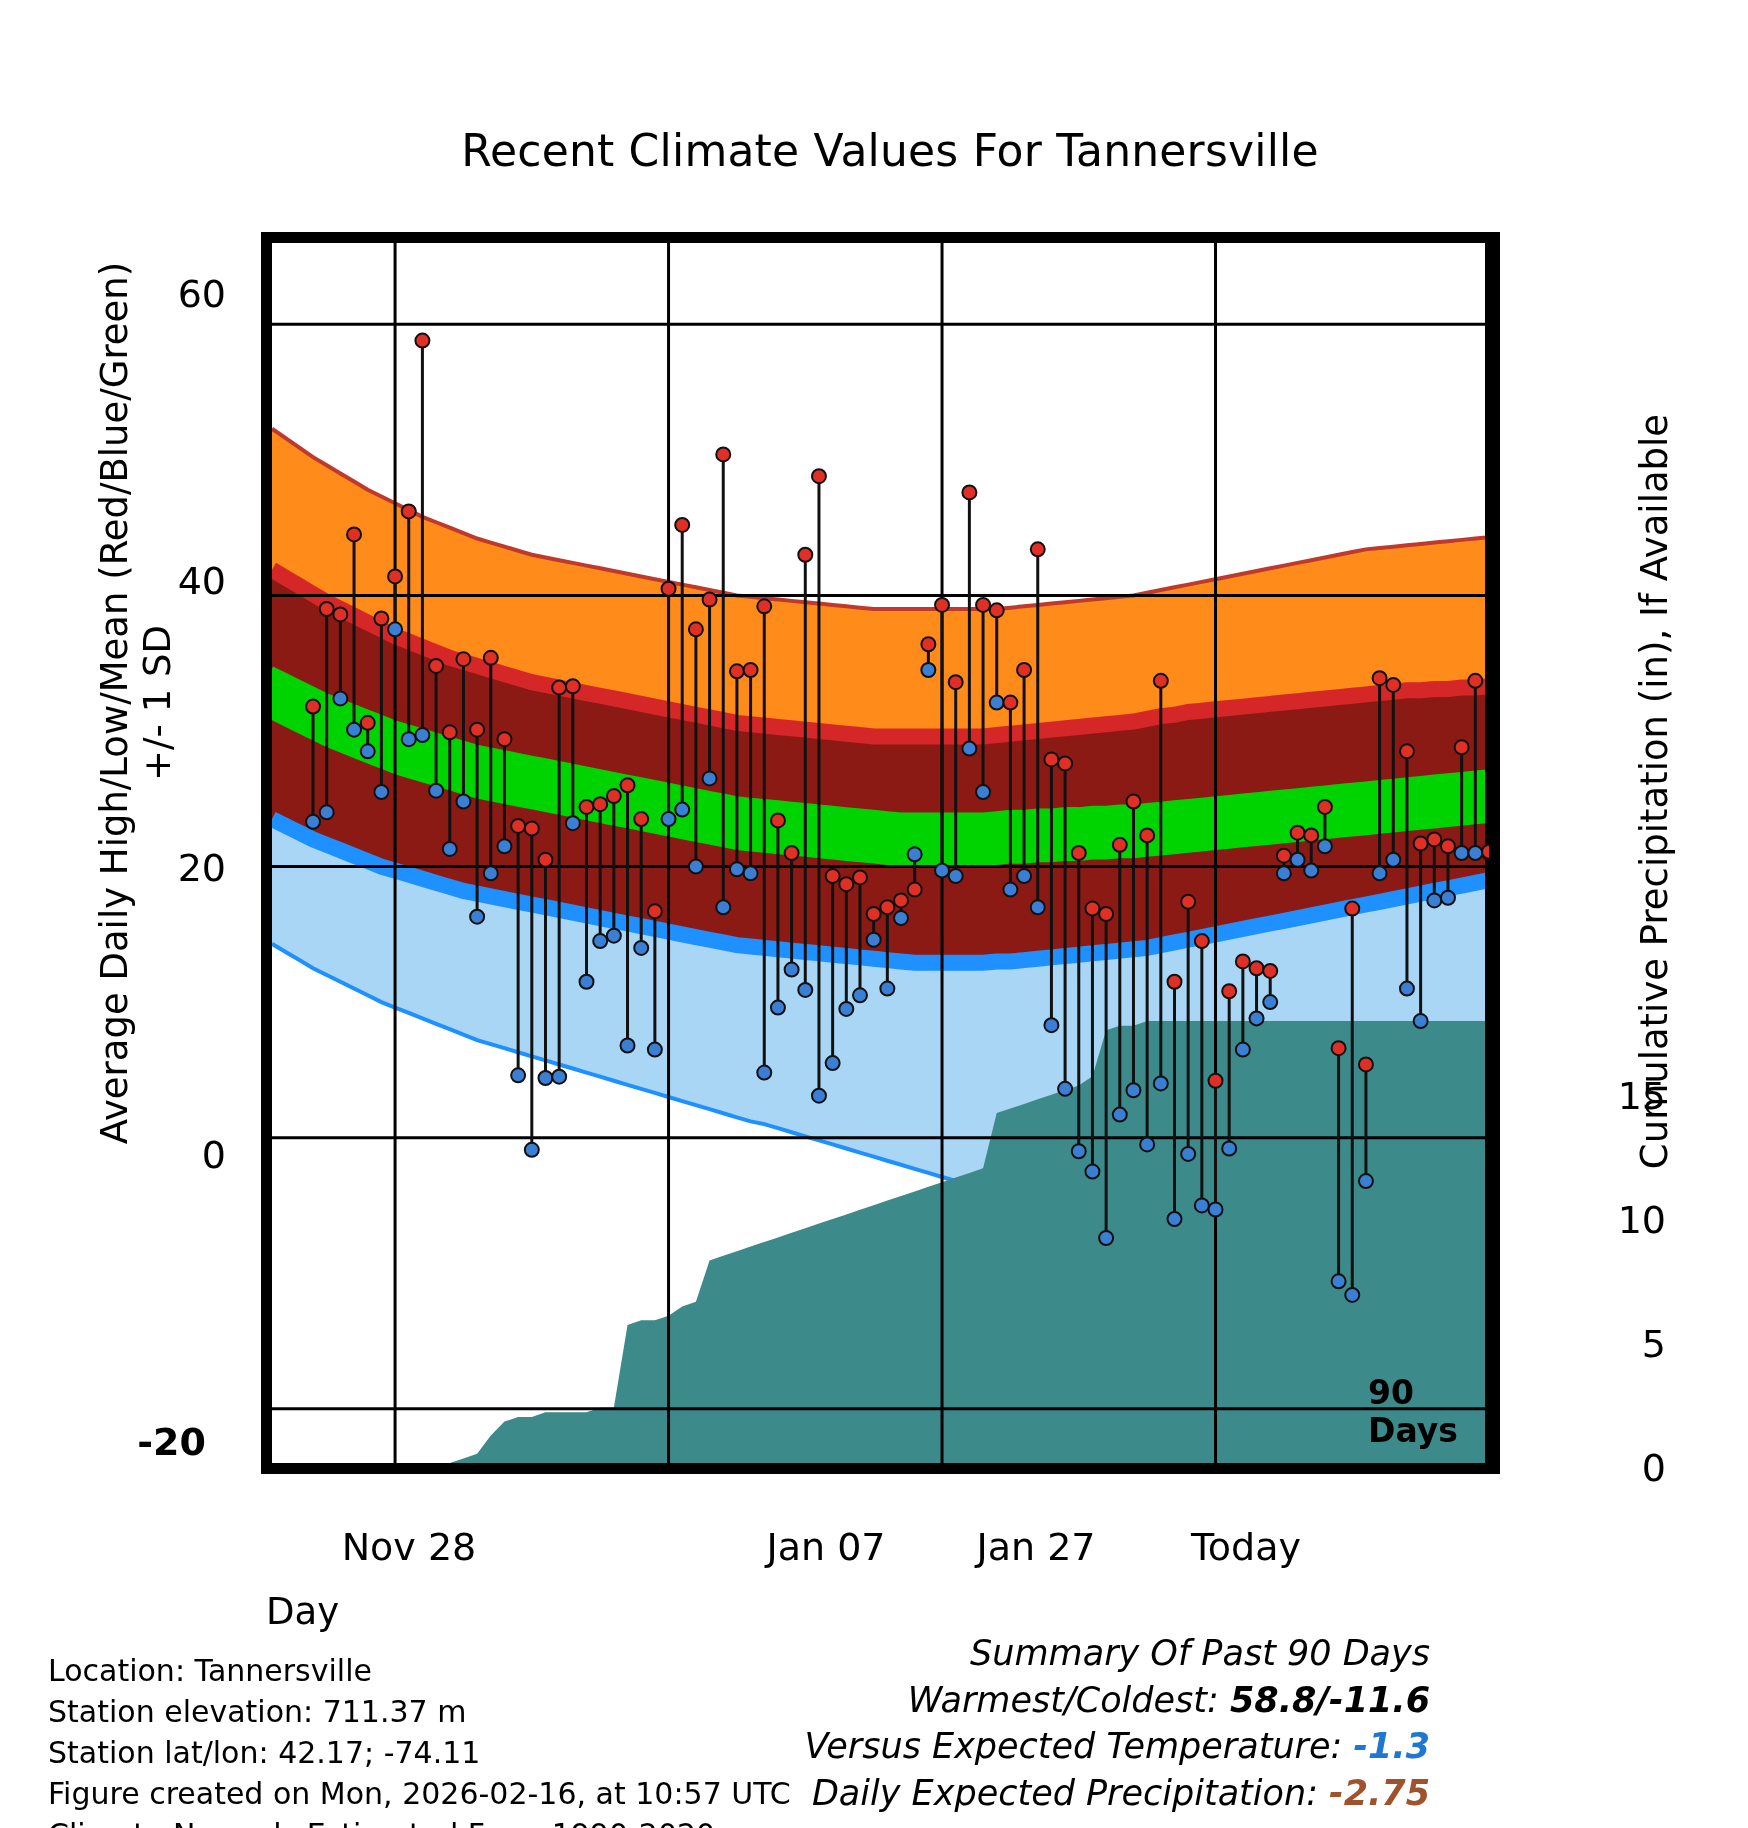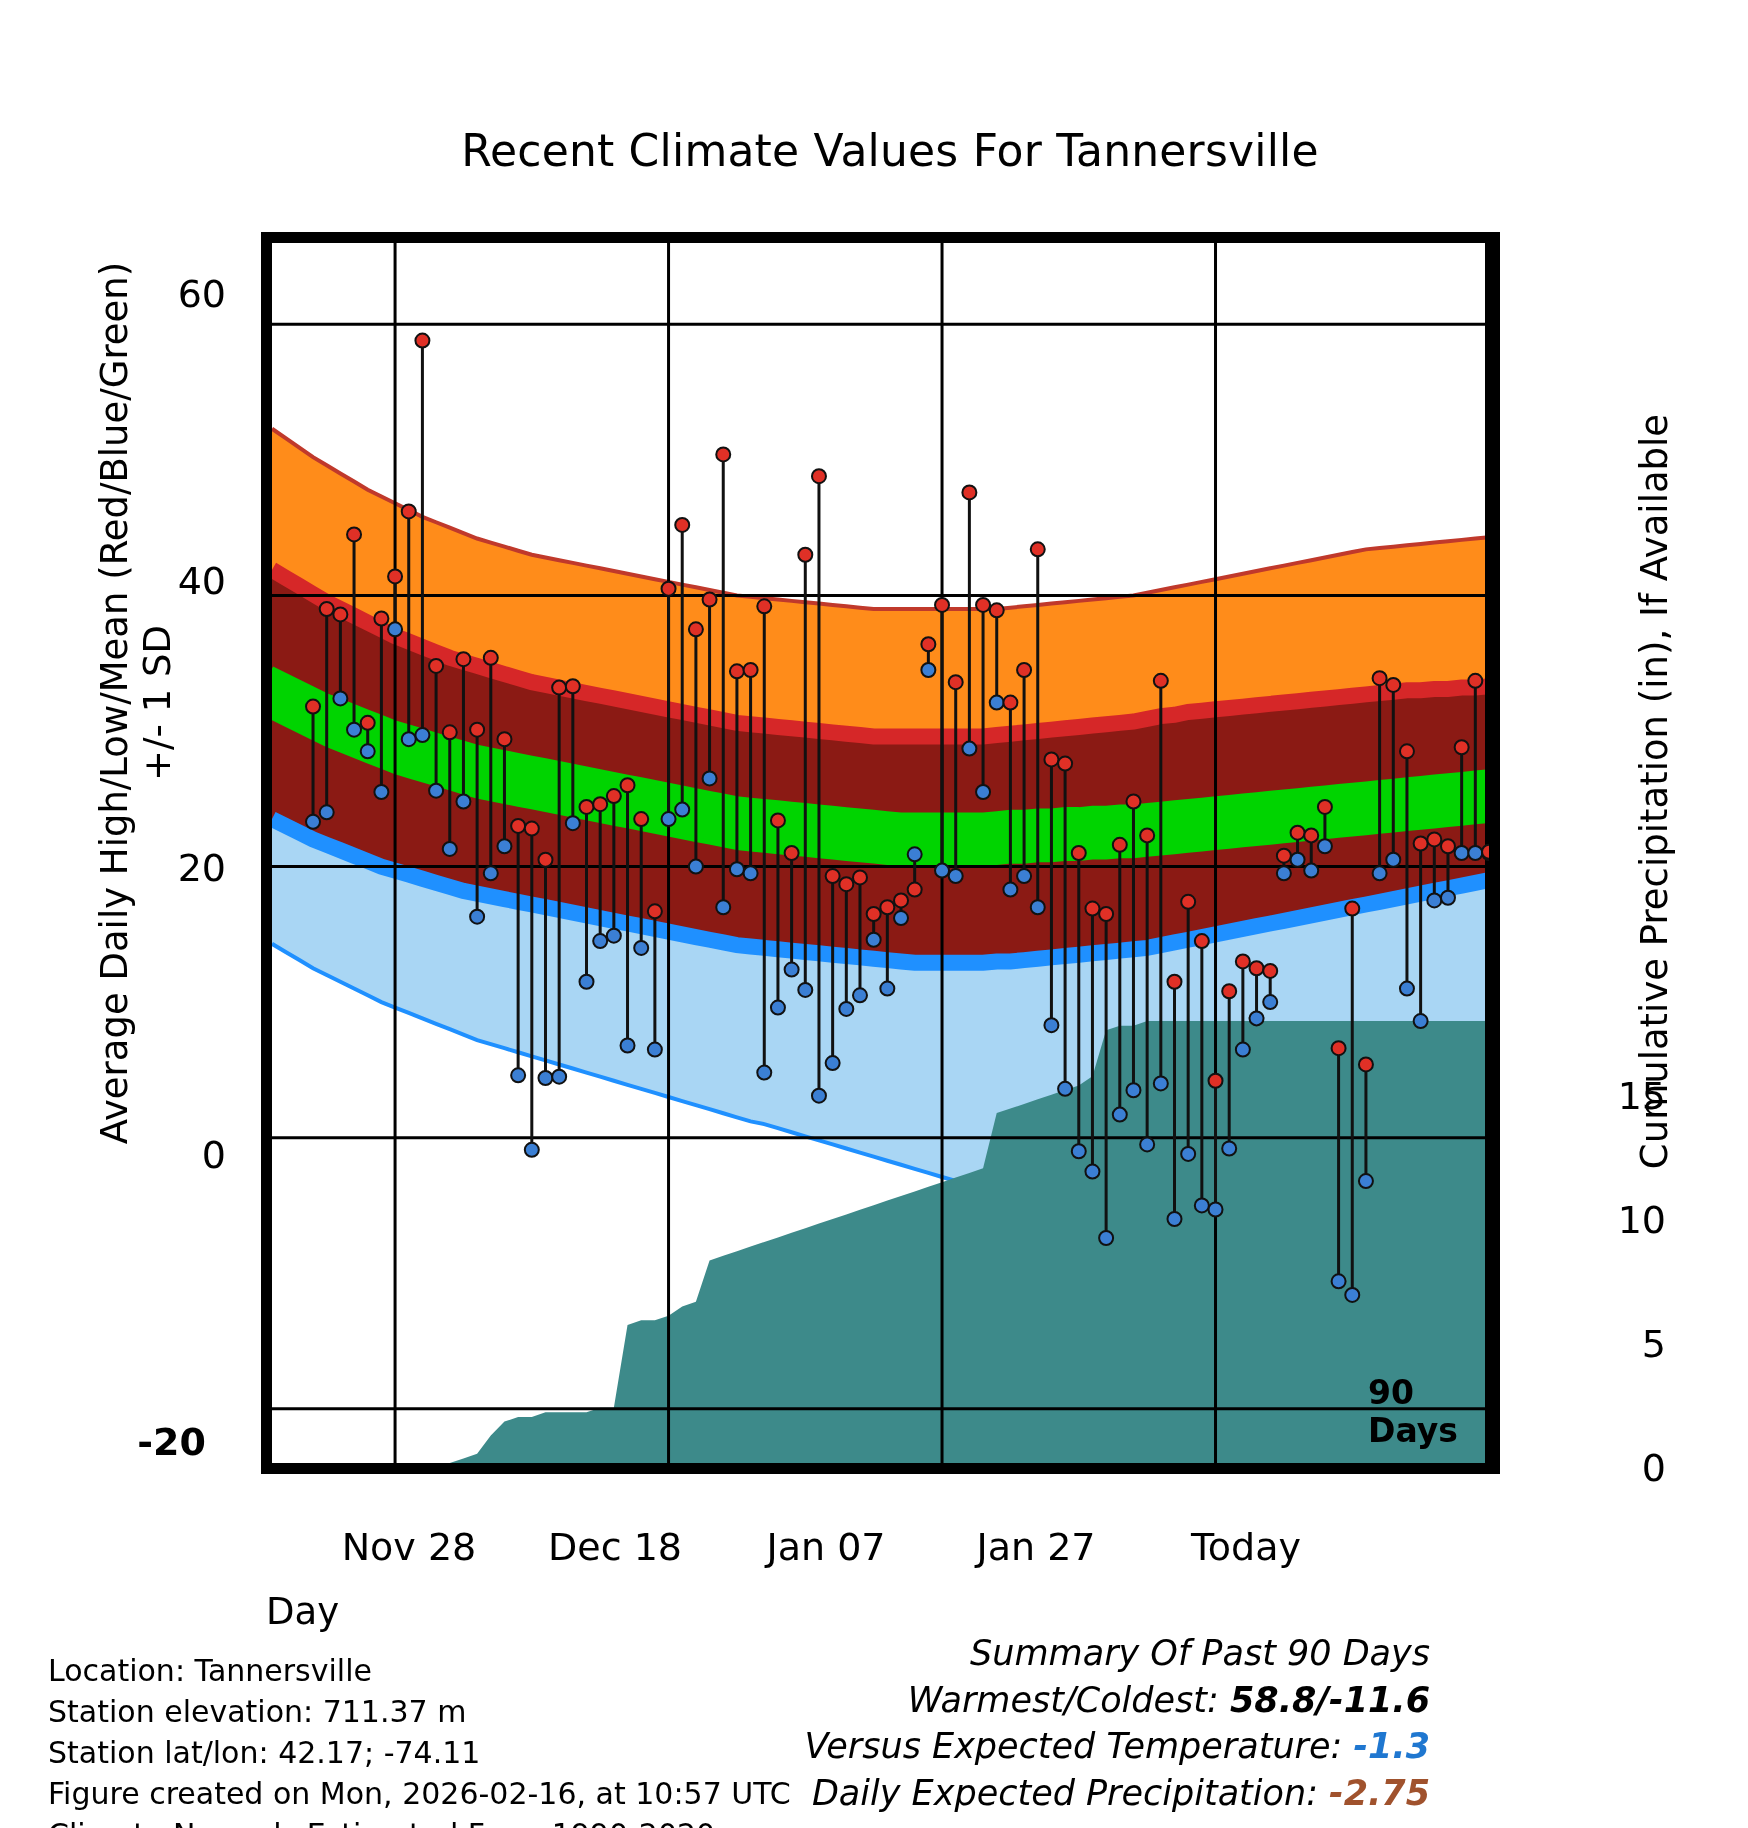--- a/index.html
+++ b/index.html
@@ -430,21 +430,20 @@
   <div class="ytick" style="left:60px; top:846px;text-align:right;">20</div>
   <div class="ytick" style="left:60px; top:1133px;">0</div>
   <div class="ytick" style="left:40px; top:1420px;font-weight:bold;">-20</div>
 
   <div class="ytick-right" style="left:1500px; top:1074px;">15</div>
   <div class="ytick-right" style="left:1500px; top:1198px;">10</div>
   <div class="ytick-right" style="left:1500px; top:1322px;">5</div>
   <div class="ytick-right" style="left:1500px; top:1446px;">0</div>
 
   <div class="xtick" style="left:243px;  top:1525px;">Nov 28</div>
-  <div class="xtick" style="left:449px;  top:1525px;">Dec 18</div>
   <div class="xtick" style="left:660px;  top:1525px;">Jan 07</div>
   <div class="xtick" style="left:870px;  top:1525px;">Jan 27</div>
   <div class="xtick" style="left:1080px; top:1525px;">Today</div>
 
   <div class="daysbadge" style="left:1352px; top:1375px;">90</div>
   <div class="daysbadge" style="left:1352px; top:1413px;">Days</div>
 
   <div class="footer-left">
     <div>Location: Tannersville</div>
     <div>Station elevation: 711.37 m</div>

